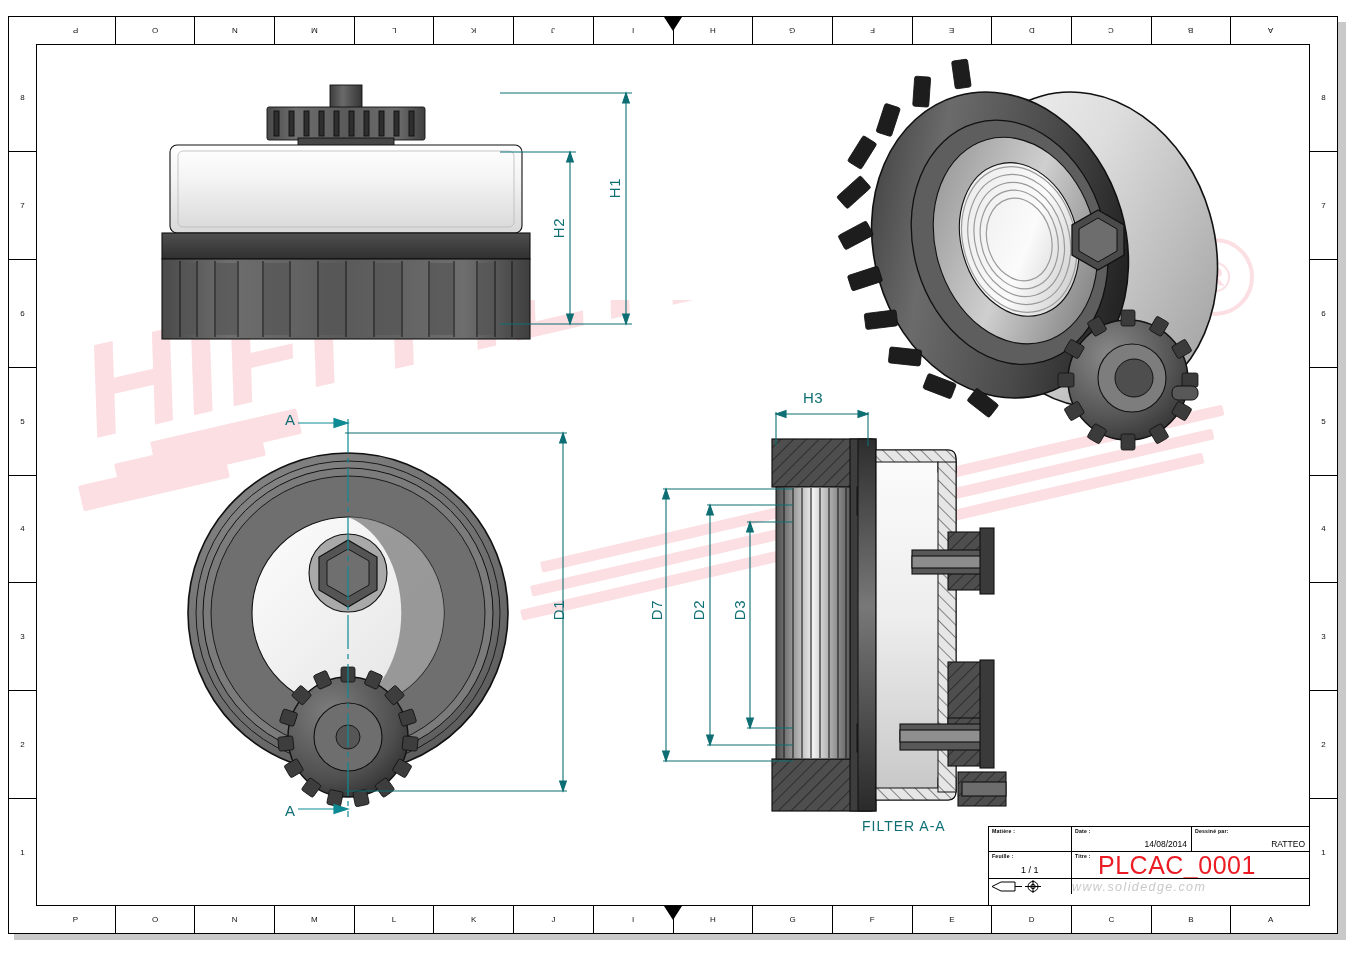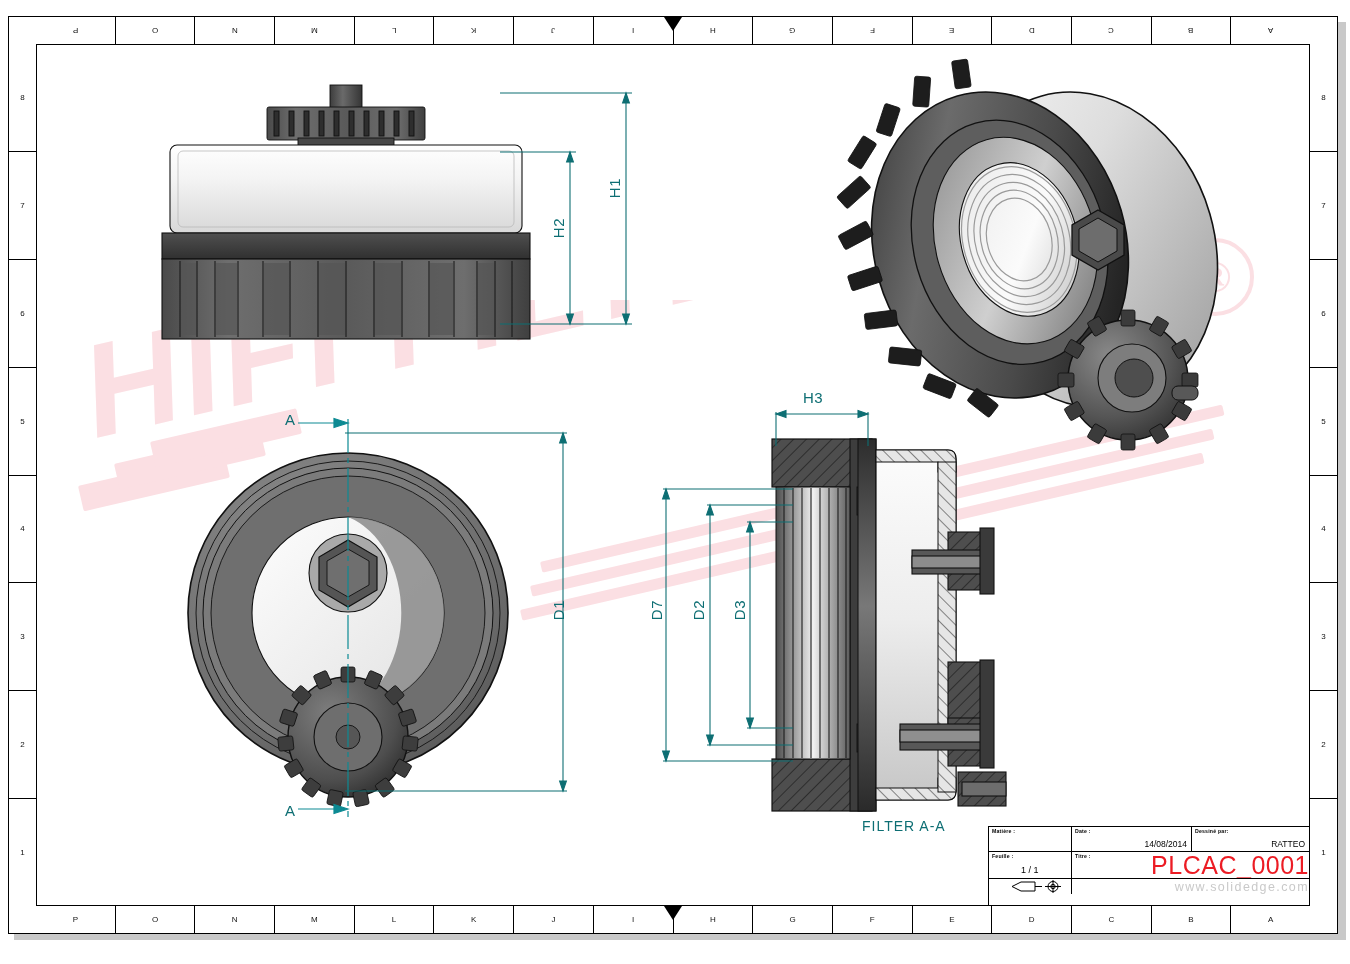--- a/index.html
+++ b/index.html
@@ -57,21 +57,21 @@
               border:1.6px solid #000;box-sizing:border-box;background:#fff;
               display:flex;flex-direction:column;}
   .tb-row{display:flex;border-bottom:1.3px solid #000;box-sizing:border-box;}
   .tb-row:last-child{border-bottom:none;}
   .tb-cell{position:relative;border-right:1.3px solid #000;box-sizing:border-box;
            overflow:hidden;}
   .tb-cell:last-child{border-right:none;}
   .tb-lab{position:absolute;left:3px;top:1px;font-size:5.2px;color:#000;
           font-family:"Liberation Sans",sans-serif;font-weight:bold;letter-spacing:.2px;}
   .tb-val{position:absolute;right:4px;bottom:2px;font-size:8.5px;color:#000;}
-  .tb-center{display:flex;align-items:center;justify-content:flex-end;height:100%;}
+  .tb-center{display:flex;align-items:center;justify-content:flex-start;height:100%;}
 
   #tb-code{font-size:25px;color:#ec1c24;font-family:"Liberation Sans",sans-serif;
            letter-spacing:.5px;line-height:1;}
   #tb-url{font-size:12.5px;color:#c9c9c9;letter-spacing:1.4px;}
   #tb-brand{font-size:22px;color:#ec1c24;font-weight:bold;letter-spacing:.5px;}
   #tb-se{font-size:8.5px;font-weight:bold;color:#000;text-align:center;line-height:1.15;}
   #tb-se small{font-size:6px;font-weight:normal;display:block;}
 </style>
 </head>
 <body>
@@ -665,21 +665,21 @@
         <span class="tb-val" style="right:auto;left:32px;bottom:3px;font-size:9px;">1 / 1</span>
       </div>
       <div class="tb-cell" style="width:237px;">
         <span class="tb-lab">Titre :</span>
         <div class="tb-center" style="padding-left:26px;">
           <span id="tb-code">PLCAC_0001</span>
         </div>
       </div>
     </div>
 
-    <div class="tb-row" style="height:15px;">
+    <div class="tb-row" style="height:15px;font-style:italic;">
       <div class="tb-cell" style="width:83px;">
         <div class="tb-center">
           <svg width="62" height="13" viewBox="0 0 62 13">
             <g stroke="#000" stroke-width="1" fill="none">
               <path d="M3 6.5 L12 2 L26 2 L26 11 L12 11 Z"></path>
               <line x1="26" y1="6.5" x2="33" y2="6.5"></line>
               <circle cx="44" cy="6.5" r="5"></circle>
               <circle cx="44" cy="6.5" r="2.2"></circle>
               <line x1="36" y1="6.5" x2="52" y2="6.5"></line>
               <line x1="44" y1="0" x2="44" y2="13"></line>

